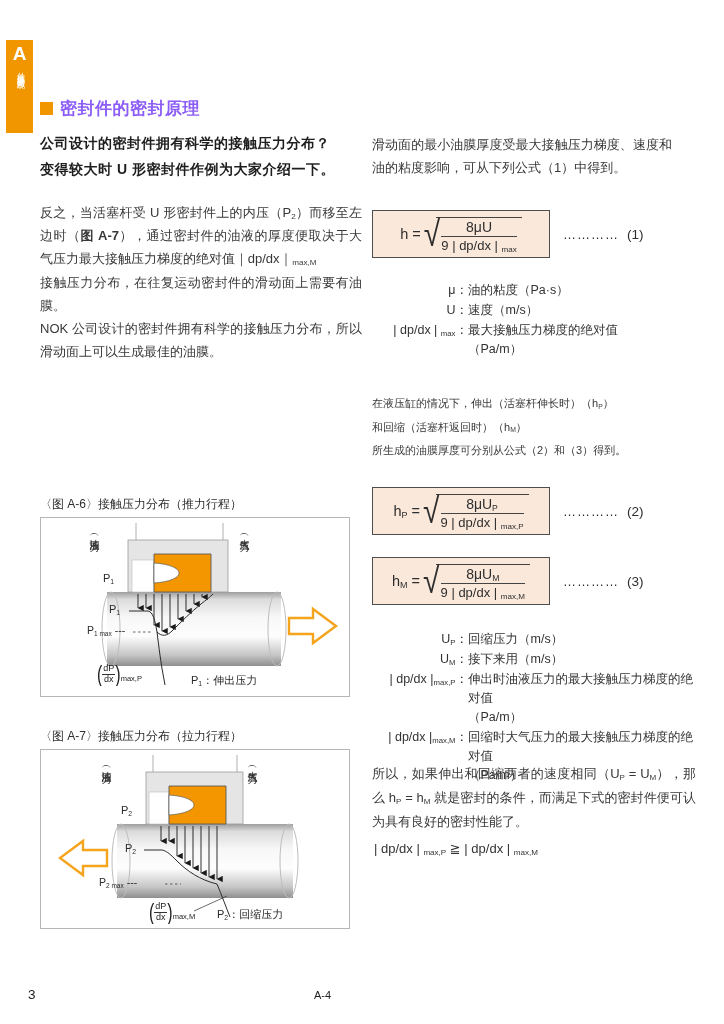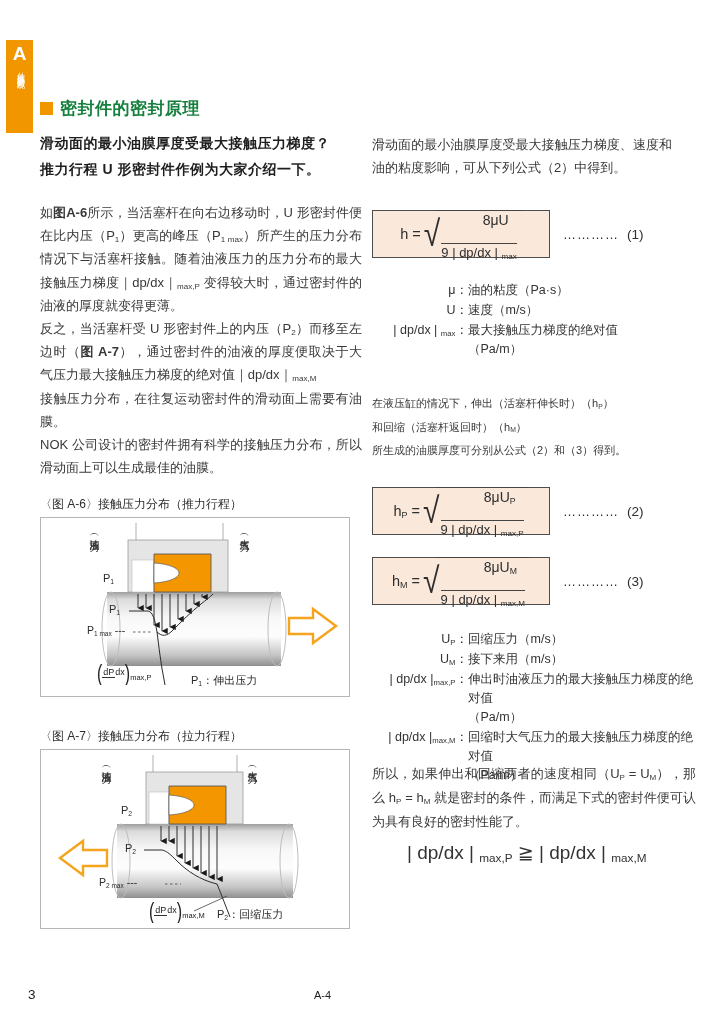--- a/index.html
+++ b/index.html
@@ -9,60 +9,60 @@
 
   
   .side-tab{position:absolute;left:6px;top:40px;width:27px;height:93px;background:#F29600;
     display:flex;flex-direction:column;align-items:center;}
   .side-tab .letter{color:#fff;font-weight:bold;font-size:19px;line-height:1;margin-top:4px;}
   .side-tab .vtext{writing-mode:vertical-rl;color:#fff;font-size:8px;letter-spacing:1px;margin-top:3px;}
 
   
   .title-row{position:absolute;left:40px;top:97px;display:flex;align-items:center;}
   .title-row .sq{width:13px;height:13px;background:#F29600;margin-right:7px;flex:none;}
-  .title-row .t{font-size:17px;font-weight:bold;color:#15803d;letter-spacing:0.5px;}
+  .title-row .t{font-size:17px;font-weight:bold;color:#8b5cf6;letter-spacing:0.5px;}
   .lead{position:absolute;left:40px;top:130px;font-size:14px;font-weight:bold;color:#1e1e1e;line-height:26px;letter-spacing:0.5px;}
 
   
   .body-left{position:absolute;left:40px;top:201px;width:322px;font-size:13px;line-height:23.2px;text-align:justify;}
   .body-left p{margin:0;}
   sub{font-size:0.62em;vertical-align:baseline;position:relative;top:0.25em;line-height:0;}
 
   
   .r-intro{position:absolute;left:372px;top:133px;width:300px;font-size:13px;line-height:23px;text-align:justify;}
   .f-row{position:absolute;left:372px;display:flex;align-items:center;}
   .f-box{width:178px;height:48px;background:#FAE8DB;border:1.6px solid #4d4d4d;
     display:flex;align-items:center;justify-content:center;font-size:14px;color:#2e2e2e;}
   .f-box .lhs{font-size:14.5px;margin-right:1px;}
   .rad-sym{font-size:30px;font-weight:300;transform:scaleY(1.2);margin:0 -4px 0 2px;color:#2e2e2e;}
   .rad-body{border-top:1.4px solid #444;padding:1px 5px 0 5px;margin-top:2px;}
-  .rad-body .num{text-align:right;border-bottom:1.1px solid #444;padding:0 8px 15px 8px;}
+  .rad-body .num{text-align:center;border-bottom:1.1px solid #444;padding:0 8px 1px 8px;}
   .rad-body .den{text-align:center;padding-top:1px;font-size:13px;}
   .f-dots{margin-left:13px;font-size:13px;color:#2e2e2e;letter-spacing:1px;white-space:nowrap;}
   .f-no{margin-left:8px;font-size:13.5px;color:#2e2e2e;}
 
   .legend{position:absolute;left:372px;width:332px;font-size:12.5px;color:#333;}
   .legend .row{display:flex;line-height:19px;margin-bottom:1px;}
   .legend .term{width:96px;text-align:right;flex:none;white-space:nowrap;}
   .legend .def{flex:1;white-space:pre-line;}
 
   .r-mid{position:absolute;left:372px;top:392px;width:332px;font-size:11px;line-height:23.5px;white-space:pre-line;}
   .r-final{position:absolute;left:372px;top:762px;width:324px;font-size:13px;line-height:24px;text-align:justify;}
-  .r-ineq{position:absolute;left:374px;top:841px;font-size:19px;color:#333;margin-left:33px;}
+  .r-ineq{position:absolute;left:374px;top:841px;font-size:13px;color:#333;}
 
   
   .fig-cap{position:absolute;left:40px;font-size:12px;color:#2f2f2f;}
   .fig{position:absolute;left:40px;width:310px;height:180px;border:1px solid #b5b5b5;background:#fff;}
   .fig svg{position:absolute;left:0;top:0;}
   .dlabel{position:absolute;font-size:11px;color:#2b2b2b;white-space:nowrap;}
   .vlabel{position:absolute;writing-mode:vertical-rl;font-size:10px;color:#333;letter-spacing:1px;}
   .small-label{font-size:11px;}
   .dfrac{display:inline-flex;align-items:center;font-size:9px;color:#222;}
   .dfrac .par{font-size:16px;font-weight:300;transform:scaleY(1.5);}
-  .dfrac .stk{display:inline-flex;flex-direction:row;align-items:center;line-height:1.1;}
+  .dfrac .stk{display:inline-flex;flex-direction:column;align-items:center;line-height:1.1;}
   .dfrac .stk .n{border-bottom:0.8px solid #333;padding:0 1px;}
   .dfrac .dsub{font-size:7.5px;position:relative;top:4px;}
 
   .footer-page{position:absolute;left:28px;top:987px;font-size:13.5px;color:#222;}
   .footer-sec{position:absolute;left:0;top:989px;width:645px;text-align:center;font-size:11px;color:#222;}
 </style>
 </head>
 <body>
 
 <div class="page">
@@ -70,26 +70,25 @@
   <div class="side-tab">
     <div class="letter">A</div>
     <div class="vtext">什么是液压密封系统</div>
   </div>
 
   <div class="title-row">
     <span class="sq"></span>
     <span class="t">密封件的密封原理</span>
   </div>
   <div class="lead">
-    <div>滑动面的最小油膜厚度受最大接触压力梯度？</div>
-    <div>推力行程 U 形密封件作例为大家介绍一下。</div>
+    <div>公司设计的密封件拥有科学的接触压力分布？</div>
+    <div>变得较大时 U 形密封件作例为大家介绍一下。</div>
   </div>
 
   <div class="body-left">
-    <p>如<b>图A-6</b>所示，当活塞杆在向右边移动时，U 形密封件便在比内压（P<sub>1</sub>）更高的峰压（P<sub>1 max</sub>）所产生的压力分布情况下与活塞杆接触。随着油液压力的压力分布的最大接触压力梯度｜dp/dx｜<sub>max,P</sub> 变得较大时，通过密封件的油液的厚度就变得更薄。</p>
     <p>反之，当活塞杆受 U 形密封件上的内压（P<sub>2</sub>）而移至左边时（<b>图 A-7</b>），通过密封件的油液的厚度便取决于大气压力最大接触压力梯度的绝对值｜dp/dx｜<sub>max,M</sub></p>
     <p>接触压力分布，在往复运动密封件的滑动面上需要有油膜。</p>
     <p>NOK 公司设计的密封件拥有科学的接触压力分布，所以滑动面上可以生成最佳的油膜。</p>
   </div>
 
   <div class="fig-cap" style="top:496px;">〈图 A-6〉接触压力分布（推力行程）</div>
   <div class="fig" style="top:517px;">
     <svg width="310" height="180" viewBox="0 0 310 180">
       <defs>
         <linearGradient id="rodg6" x1="0" y1="0" x2="0" y2="1">
@@ -208,21 +207,21 @@
       <span class="stk">
         <span class="n">dP</span>
         <span>dx</span>
       </span>
       <span class="par">)</span>
       <span class="dsub">max,M</span>
     </div>
     <div class="dlabel small-label" style="left:176px;top:157px;">P<sub>2</sub>：回缩压力</div>
   </div>
 
-  <div class="r-intro">滑动面的最小油膜厚度受最大接触压力梯度、速度和油的粘度影响，可从下列公式（2）中得到。</div>
+  <div class="r-intro">滑动面的最小油膜厚度受最大接触压力梯度、速度和油的粘度影响，可从下列公式（1）中得到。</div>
 
   <div class="f-row" style="top:210px;">
     <div class="f-box">
       <span class="lhs">h =</span>
       <span class="rad-sym">√</span>
       <span class="rad-body">
         <span class="num" style="display:block;">8μU</span>
         <span class="den" style="display:block;">9 | dp/dx | <sub>max</sub></span>
       </span>
     </div>

